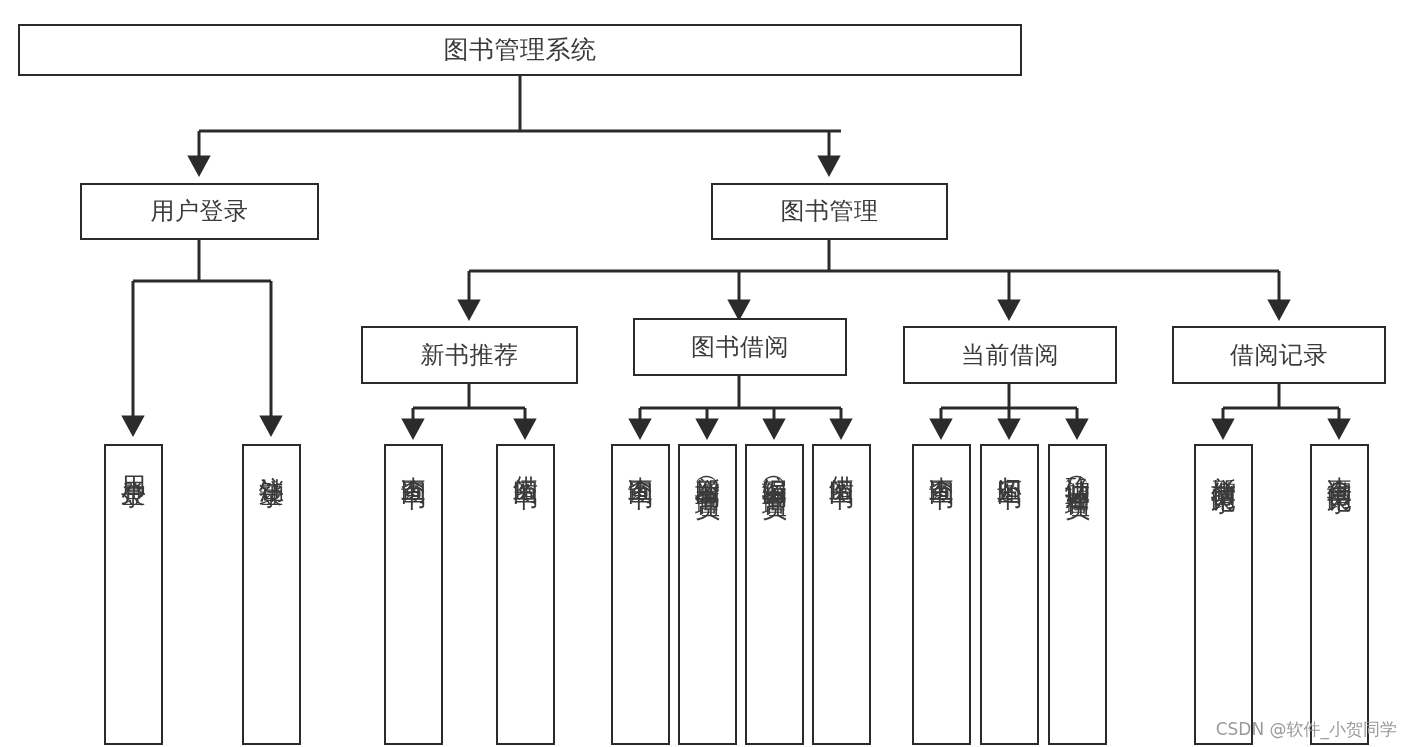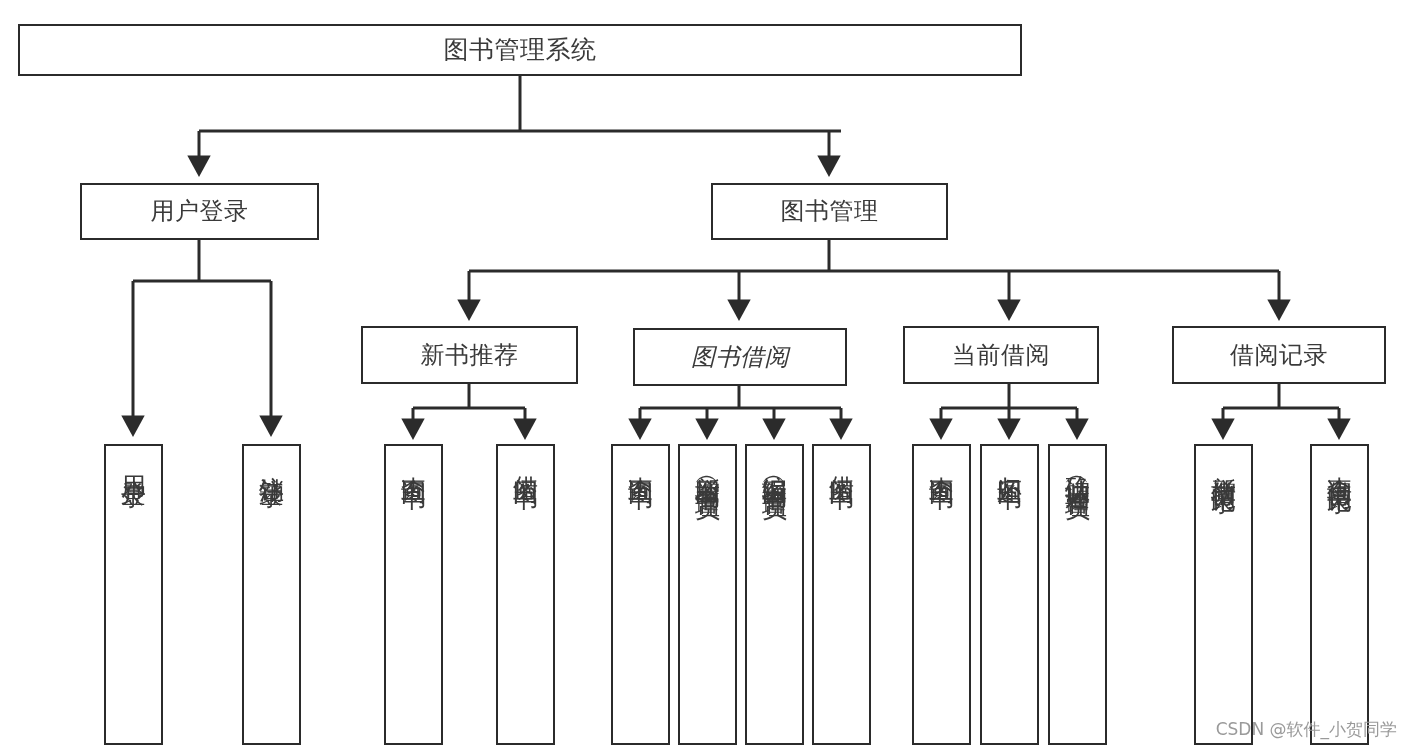--- a/index.html
+++ b/index.html
@@ -137,25 +137,25 @@
   </div>
 
   <div class="node branch" style="left:711px; top:173px; width:237px; height:57px;">
     <span class="node-label">图书管理</span>
   </div>
 
   <div class="node branch" style="left:361px; top:316px; width:217px; height:58px;">
     <span class="node-label">新书推荐</span>
   </div>
 
-  <div class="node branch" style="left:633px; top:318px; width:214px; height:58px;font-style:italic;">
+  <div class="node branch" style="left:633px; top:308px; width:214px; height:58px;">
     <span class="node-label">图书借阅</span>
   </div>
 
-  <div class="node branch" style="left:903px; top:316px; width:196px; height:58px;">
+  <div class="node branch" style="left:903px; top:316px; width:214px; height:58px;">
     <span class="node-label">当前借阅</span>
   </div>
 
   <div class="node branch" style="left:1172px; top:316px; width:214px; height:58px;align-items:center;">
     <span class="node-label">借阅记录</span>
   </div>
 
   <div class="node leaf" style="left:104px; top:434px; width:59px; height:301px;">
     <span class="node-label">用户登录</span>
   </div>

